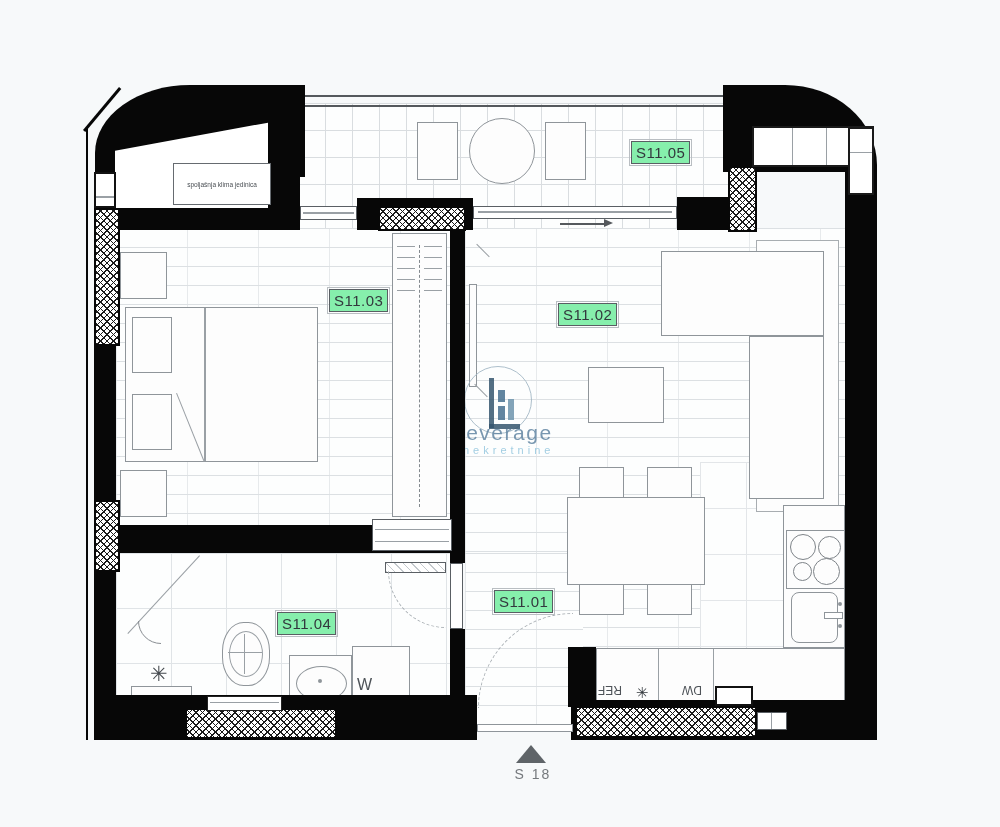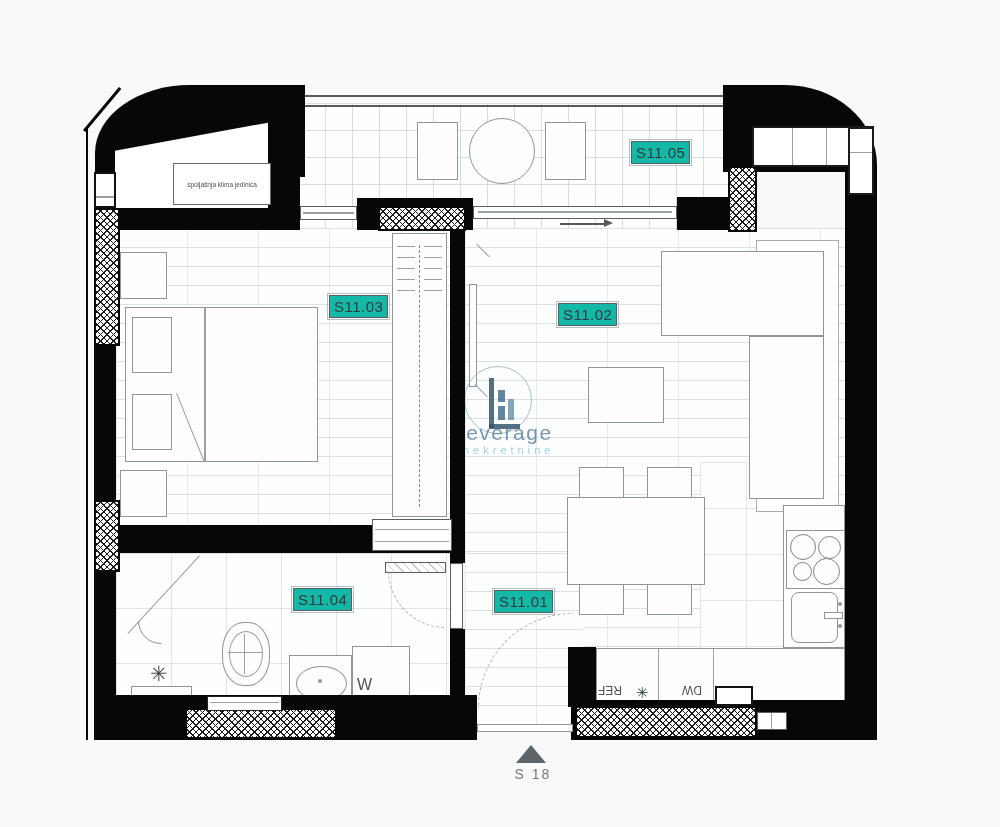--- a/index.html
+++ b/index.html
@@ -22,21 +22,21 @@
     background-image:repeating-linear-gradient(180deg,#e0e4e7 0 1px,transparent 1px 55px),
                      repeating-linear-gradient(90deg,#e0e4e7 0 1px,transparent 1px 55px);}
   .tiles45{position:absolute;z-index:1;background-color:#fdfefe;
     background-image:repeating-linear-gradient(180deg,#e3e6e9 0 1px,transparent 1px 46px),
                      repeating-linear-gradient(90deg,#e3e6e9 0 1px,transparent 1px 46px);}
   
   .furn{position:absolute;z-index:2;background:#fdfdfd;border:1.3px solid #8f959a;box-sizing:border-box;}
   .line{position:absolute;z-index:2;background:#9aa0a5;}
   .sill{position:absolute;z-index:5;background:#ffffff;border:1px solid #5a5f64;box-sizing:border-box;}
   .arc{position:absolute;z-index:5;border:1.2px dashed #aab0b5;border-radius:50%;box-sizing:border-box;}
-  .lbl{position:absolute;z-index:6;background:#14b8a6;border:1px solid #595e63;outline:1px solid #b9bec2;
+  .lbl{position:absolute;z-index:6;background:#86efac;border:1px solid #595e63;outline:1px solid #b9bec2;
        outline-offset:1.5px;color:#33383d;font-size:15px;line-height:21px;padding:0 4px;letter-spacing:.5px;}
   .txt{position:absolute;z-index:6;color:#5a5f64;}
   .rot180{transform:rotate(180deg);}
   .wm{position:absolute;z-index:3;opacity:.85;}
 </style>
 </head>
 <body>
 
 <div id="plan">
 
@@ -172,22 +172,22 @@
   <div class="sill" style="left:757px;top:712px;width:30px;height:18px;"></div>
   <div class="line" style="left:771px;top:713px;width:1.3px;height:16px;z-index:5;"></div>
   <div class="w" style="left:568px;top:647px;width:28px;height:60px;"></div>
 
   <div class="sill" style="left:477px;top:724px;width:96px;height:8px;border-color:#8f959a;"></div>
   <div class="arc" style="left:478px;top:613px;width:190px;height:190px;clip-path:polygon(0 0,50% 0,50% 50%,0 50%);"></div>
   <div class="sill" style="left:715px;top:686px;width:38px;height:20px;border-width:2px;border-color:#111;"></div>
 
   <div class="lbl" style="left:494px;top:590px;">S11.01</div>
   <div class="lbl" style="left:558px;top:303px;">S11.02</div>
-  <div class="lbl" style="left:329px;top:295px;">S11.03</div>
-  <div class="lbl" style="left:277px;top:588px;margin-left:16px;">S11.04</div>
+  <div class="lbl" style="left:329px;top:289px;">S11.03</div>
+  <div class="lbl" style="left:277px;top:612px;">S11.04</div>
   <div class="lbl" style="left:631px;top:141px;">S11.05</div>
 
   <div class="txt" style="left:357px;top:676px;font-size:16px;color:#4e5358;z-index:3;">W</div>
   <div class="txt rot180" style="left:598px;top:683px;font-size:12px;color:#4e5358;">REF</div>
   <div class="txt rot180" style="left:636px;top:683px;font-size:15px;color:#33383d;">✳</div>
   <div class="txt rot180" style="left:682px;top:683px;font-size:12px;color:#4e5358;">DW</div>
 
   <div class="abs" style="left:516px;top:745px;width:0;height:0;border-left:15px solid transparent;border-right:15px solid transparent;border-bottom:18px solid #5f6468;z-index:6;"></div>
   <div class="txt" style="left:511px;top:766px;width:44px;text-align:center;font-size:14px;letter-spacing:2px;color:#75797d;">S 18</div>
 

